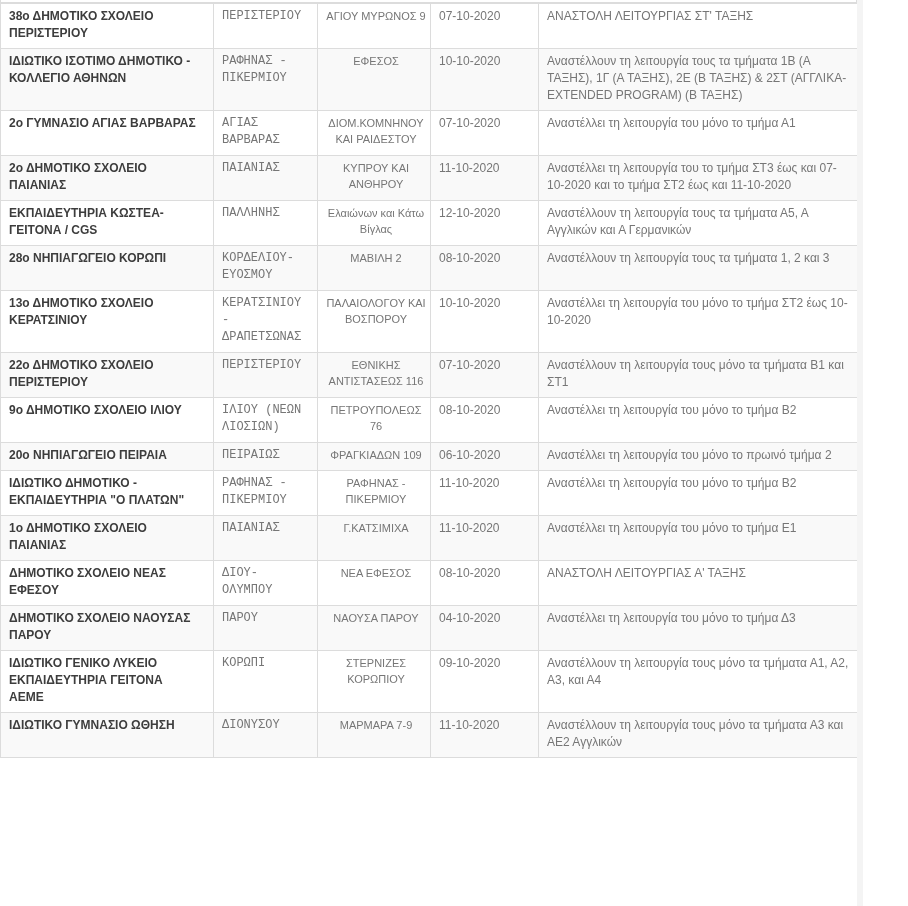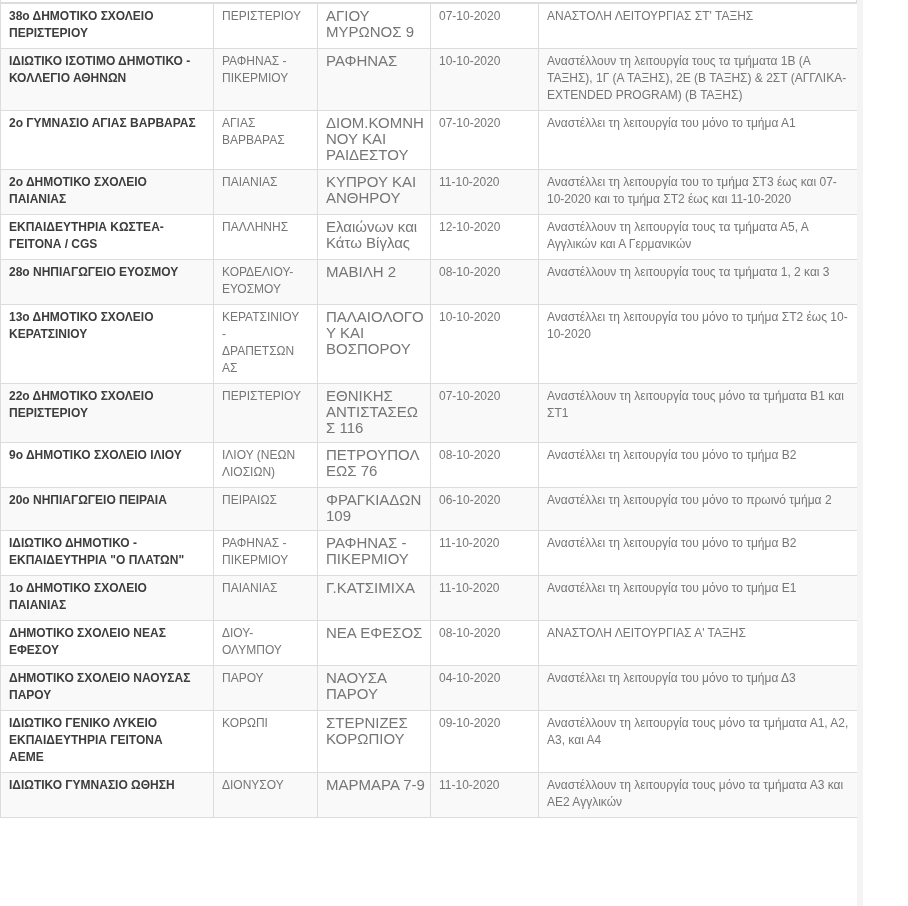--- a/index.html
+++ b/index.html
@@ -53,25 +53,27 @@
     color: #767676;
     word-wrap: break-word;
   }
   table.school-table td.school {
     color: #3d3d3d;
     font-weight: bold;
     padding-right: 14px;
   }
   table.school-table td.mun {
     padding-right: 15px;
+    font-family: Liberation Mono, monospace;
   }
   table.school-table td.addr {
-    font-size: 15px;
+    font-size: 11px;
     line-height: 16px;
     padding-right: 4px;
+    text-align: center;
   }
   table.school-table tbody tr:nth-child(even) {
     background: #f9f9f9;
   }
 </style>
 </head>
 <body>
 
 <div class="page">
   <div class="prev-row-fragment"></div>
@@ -90,21 +92,21 @@
     <tr>
           <td class="school">38ο ΔΗΜΟΤΙΚΟ ΣΧΟΛΕΙΟ ΠΕΡΙΣΤΕΡΙΟΥ</td>
           <td class="mun">ΠΕΡΙΣΤΕΡΙΟΥ</td>
           <td class="addr">ΑΓΙΟΥ ΜΥΡΩΝΟΣ 9</td>
           <td class="date">07-10-2020</td>
           <td class="note">ΑΝΑΣΤΟΛΗ ΛΕΙΤΟΥΡΓΙΑΣ ΣΤ' ΤΑΞΗΣ</td>
         </tr>
         <tr>
           <td class="school">ΙΔΙΩΤΙΚΟ ΙΣΟΤΙΜΟ ΔΗΜΟΤΙΚΟ - ΚΟΛΛΕΓΙΟ ΑΘΗΝΩΝ</td>
           <td class="mun">ΡΑΦΗΝΑΣ - ΠΙΚΕΡΜΙΟΥ</td>
-          <td class="addr">ΡΑΦΗΝΑΣ</td>
+          <td class="addr">ΕΦΕΣΟΣ</td>
           <td class="date">10-10-2020</td>
           <td class="note">Αναστέλλουν τη λειτουργία τους τα τμήματα 1Β (Α ΤΑΞΗΣ), 1Γ (Α ΤΑΞΗΣ), 2Ε (Β ΤΑΞΗΣ) &amp; 2ΣΤ (ΑΓΓΛΙΚΑ- EXTENDED PROGRAM) (Β ΤΑΞΗΣ)</td>
         </tr>
         <tr>
           <td class="school">2ο ΓΥΜΝΑΣΙΟ ΑΓΙΑΣ ΒΑΡΒΑΡΑΣ</td>
           <td class="mun">ΑΓΙΑΣ ΒΑΡΒΑΡΑΣ</td>
           <td class="addr">ΔΙΟΜ.ΚΟΜΝΗΝΟΥ ΚΑΙ ΡΑΙΔΕΣΤΟΥ</td>
           <td class="date">07-10-2020</td>
           <td class="note">Αναστέλλει τη λειτουργία του μόνο το τμήμα Α1</td>
         </tr>
@@ -116,21 +118,21 @@
           <td class="note">Αναστέλλει τη λειτουργία του το τμήμα ΣΤ3 έως και 07-10-2020 και το τμήμα ΣΤ2 έως και 11-10-2020</td>
         </tr>
         <tr>
           <td class="school">ΕΚΠΑΙΔΕΥΤΗΡΙΑ ΚΩΣΤΕΑ-ΓΕΙΤΟΝΑ / CGS</td>
           <td class="mun">ΠΑΛΛΗΝΗΣ</td>
           <td class="addr">Ελαιώνων και Κάτω Βίγλας</td>
           <td class="date">12-10-2020</td>
           <td class="note">Αναστέλλουν τη λειτουργία τους τα τμήματα Α5, Α Αγγλικών και Α Γερμανικών</td>
         </tr>
         <tr>
-          <td class="school">28ο ΝΗΠΙΑΓΩΓΕΙΟ ΕΥΟΣΜΟΥ</td>
+          <td class="school">28ο ΝΗΠΙΑΓΩΓΕΙΟ ΚΟΡΩΠΙ</td>
           <td class="mun">ΚΟΡΔΕΛΙΟΥ-ΕΥΟΣΜΟΥ</td>
           <td class="addr">ΜΑΒΙΛΗ 2</td>
           <td class="date">08-10-2020</td>
           <td class="note">Αναστέλλουν τη λειτουργία τους τα τμήματα 1, 2 και 3</td>
         </tr>
         <tr>
           <td class="school">13ο ΔΗΜΟΤΙΚΟ ΣΧΟΛΕΙΟ ΚΕΡΑΤΣΙΝΙΟΥ</td>
           <td class="mun">ΚΕΡΑΤΣΙΝΙΟΥ - ΔΡΑΠΕΤΣΩΝΑΣ</td>
           <td class="addr">ΠΑΛΑΙΟΛΟΓΟΥ ΚΑΙ ΒΟΣΠΟΡΟΥ</td>
           <td class="date">10-10-2020</td>

